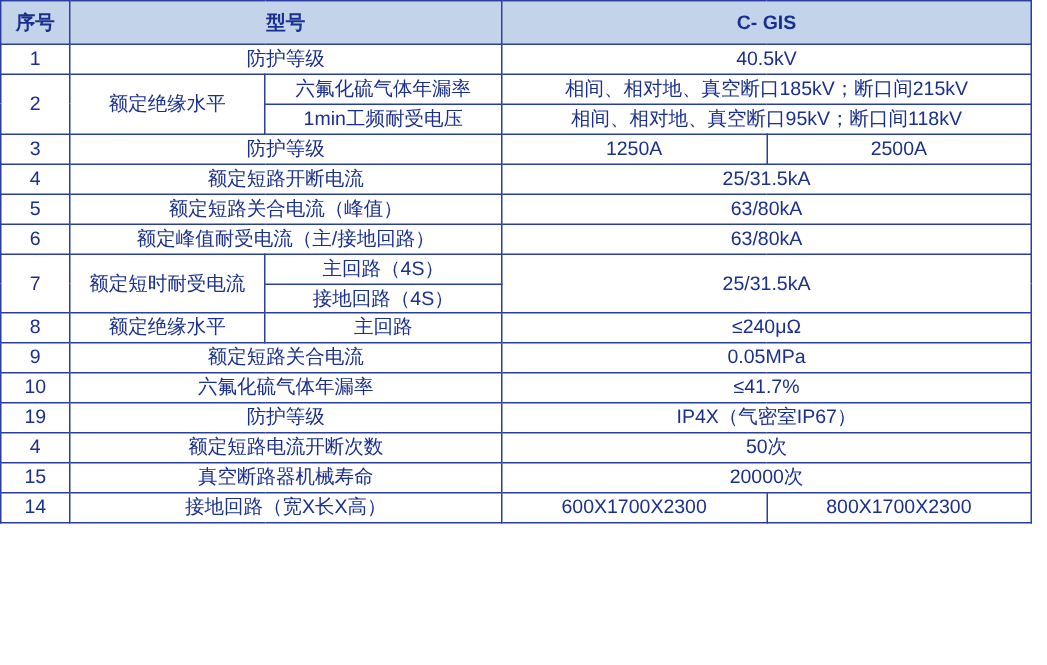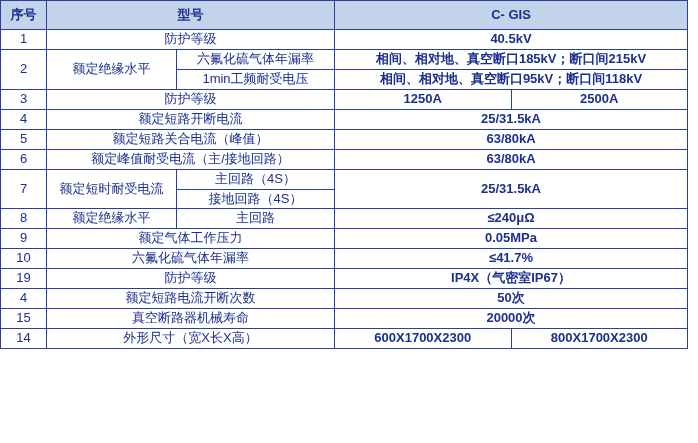--- a/index.html
+++ b/index.html
@@ -36,21 +36,20 @@
     color: #132a85;
   }
   tbody td {
     background: #ffffff;
   }
   td.idx {
     font-size: 13px;
   }
   td.val {
     font-size: 13px;
-    font-weight: bold;
   }
   td.sub {
     font-size: 12.5px;
   }
   .col-idx { width: 46px; }
   .col-name { width: 130px; }
   .col-sub { width: 158px; }
 </style>
 </head>
 <body>
@@ -126,21 +125,21 @@
 
     <tr>
       <td class="idx">8</td>
       <td class="name">额定绝缘水平</td>
       <td class="sub">主回路</td>
       <td class="val" colspan="2">≤240μΩ</td>
     </tr>
 
     <tr>
       <td class="idx">9</td>
-      <td class="name" colspan="2">额定气体工作压力</td>
+      <td class="name" colspan="2">额定短路关合电流</td>
       <td class="val" colspan="2">0.05MPa</td>
     </tr>
 
     <tr>
       <td class="idx">10</td>
       <td class="name" colspan="2">六氟化硫气体年漏率</td>
       <td class="val" colspan="2">≤41.7%</td>
     </tr>
 
     <tr>
@@ -156,19 +155,19 @@
     </tr>
 
     <tr>
       <td class="idx">15</td>
       <td class="name" colspan="2">真空断路器机械寿命</td>
       <td class="val" colspan="2">20000次</td>
     </tr>
 
     <tr>
       <td class="idx">14</td>
-      <td class="name" colspan="2">外形尺寸（宽X长X高）</td>
+      <td class="name" colspan="2">接地回路（宽X长X高）</td>
       <td class="val">600X1700X2300</td>
       <td class="val">800X1700X2300</td>
     </tr>
 
   </tbody>
 </table>
 
 </body></html>

